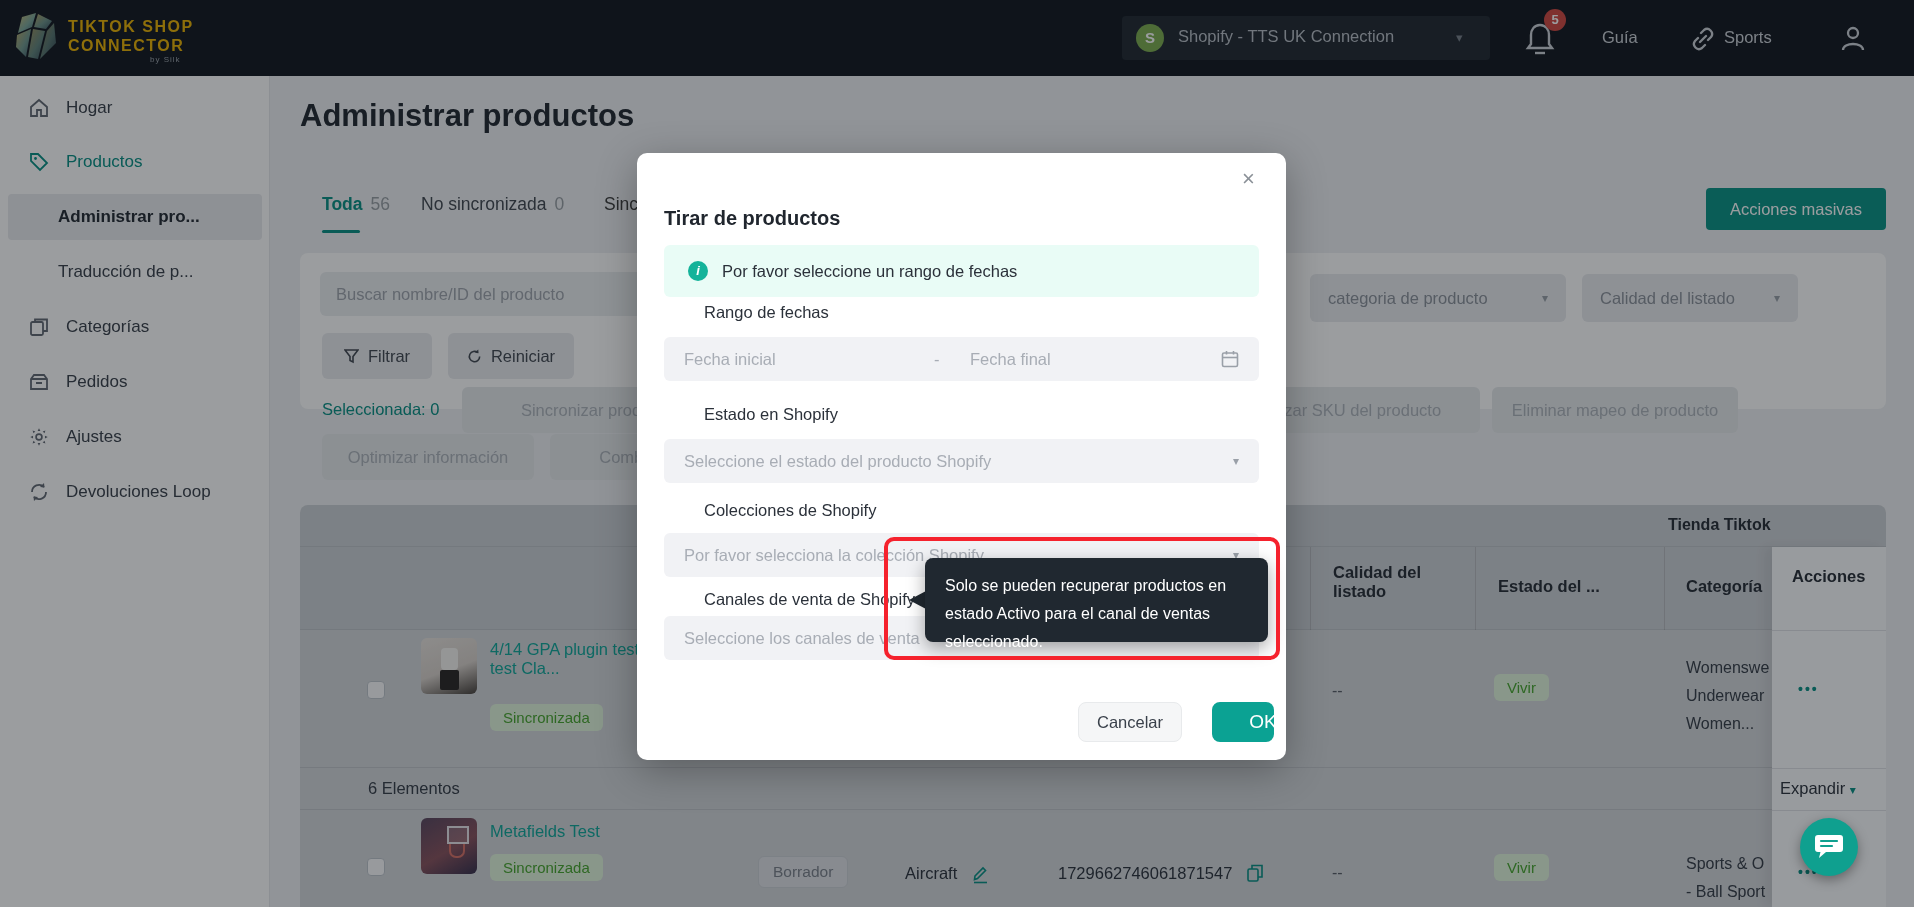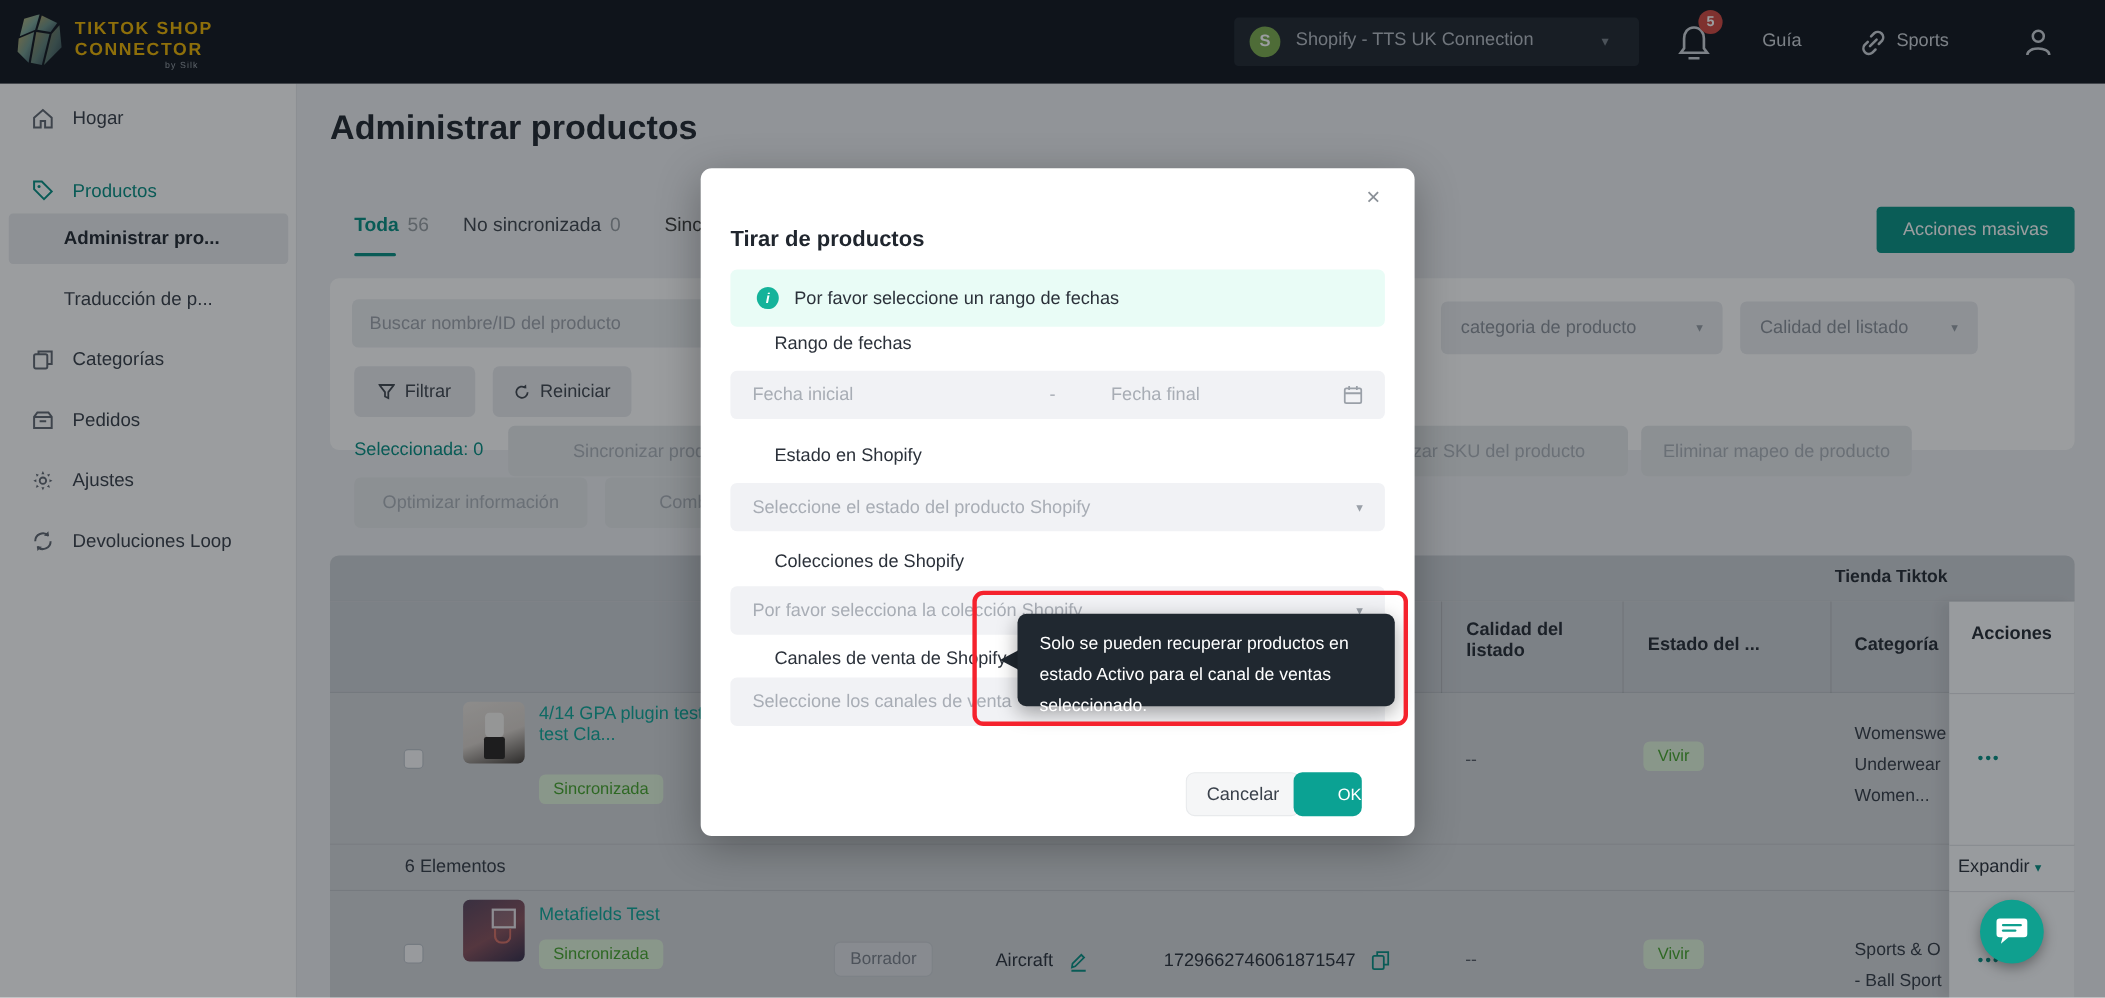--- a/index.html
+++ b/index.html
@@ -22,21 +22,21 @@
     color:#fff; font-size:13px; font-weight:bold; text-align:center; line-height:22px; padding:0 4px; z-index:12; }
 
   
   .sidebar { left:0; top:76px; width:270px; height:831px; background:#ffffff; border-right:1px solid #e6e8eb; }
   .side-item { left:0; width:270px; height:44px; display:flex; align-items:center; gap:16px; padding-left:28px;
     color:#3d444e; font-size:17px; cursor:pointer; }
   .side-item svg { flex:0 0 auto; }
   .side-sel { left:8px; width:254px; height:46px; background:#e9ebee; border-radius:4px; display:flex; align-items:center;
     padding-left:50px; color:#272d36; font-weight:bold; font-size:17px; cursor:pointer; }
   .side-sub { padding-left:58px; }
-  .teal { color:#0c9186;align-items:flex-end; }
+  .teal { color:#0c9186; }
 
   
   .main-bg { left:270px; top:76px; width:1644px; height:831px; background:#eff1f3; }
   .page-title { left:300px; top:98px; font-size:31px; font-weight:bold; color:#262c35; }
   .tab { font-size:17.5px; cursor:pointer; }
   .tab-count { color:#9aa0a6; margin-left:8px; font-weight:normal; }
   .tab-underline { left:322px; top:230px; width:38px; height:3px; background:#0c9186; border-radius:2px; }
   .btn-primary { background:#0e9488; color:#fff; border-radius:4px; text-align:center; font-size:16.5px; cursor:pointer; }
   .card { background:#fff; border-radius:8px; }
   .input-gray { background:#eceef1; border-radius:6px; color:#a0a6ae; font-size:16.5px; display:flex; align-items:center;
@@ -73,34 +73,34 @@
     box-shadow:0 10px 40px rgba(0,0,0,0.3); }
   .modal-title { left:27px; top:17px; font-size:20px; font-weight:bold; color:#20262e;margin-top:37px; }
   .modal-close { left:605px; top:13px; font-size:22px; color:#8a9097; cursor:pointer; }
   .banner { left:27px; top:92px; width:595px; height:52px; background:#e9fcf6; border-radius:6px; display:flex;
     align-items:center; gap:14px; padding-left:24px; }
   .info-dot { width:20px; height:20px; border-radius:50%; background:#14b39a; color:#fff; font-size:13px; font-weight:bold;
     text-align:center; line-height:20px; font-style:italic; }
   .banner-text { color:#2b313a; font-size:16.5px; }
   .field-label { left:27px; font-size:16.5px; color:#2b313a;margin-left:40px; }
   .field-box { left:27px; width:595px; height:44px; background:#f1f2f5; border-radius:6px; display:flex; align-items:center;
-    color:#a8adb5; font-size:16.5px; padding:0 20px; cursor:pointer;gap:20px; }
+    color:#a8adb5; font-size:16.5px; padding:0 20px; cursor:pointer; }
   .chev { color:#9aa0a8; font-size:12px; }
   .q-icon { display:inline-flex; width:18px; height:18px; border:1.5px solid #565d66; border-radius:50%; color:#464d56;
     font-size:12px; align-items:center; justify-content:center; margin-left:8px; font-weight:bold; }
   .tooltip { left:925px; top:558px; width:343px; height:84px; background:#202830; border-radius:8px; z-index:50;
     color:#fff; font-size:16px; line-height:28px; padding:14px 0 0 20px; box-shadow:0 6px 18px rgba(0,0,0,0.35); }
   .tooltip-arrow { left:909px; top:591px; width:0; height:0; border-top:9px solid transparent; border-bottom:9px solid transparent;
     border-right:17px solid #202830; z-index:50; }
   .redbox { left:884px; top:537px; width:396px; height:123px; border:4px solid #f5222d; border-radius:10px; z-index:55;
     pointer-events:none; }
   .btn-cancel { left:441px; top:549px; width:104px; height:40px; background:#f5f6f7; border:1px solid #e8eaec;
     border-radius:8px; color:#3a414b; font-size:16.5px; display:flex; align-items:center; justify-content:center; cursor:pointer; }
-  .btn-ok { left:539px; top:549px; width:62px; height:40px; background:#0ba293; border-radius:8px; color:#fff;
-    font-size:15px; display:flex; align-items:center; justify-content:center; cursor:pointer;padding-left:40px; }
+  .btn-ok { left:575px; top:549px; width:62px; height:40px; background:#0ba293; border-radius:8px; color:#fff;
+    font-size:19px; display:flex; align-items:center; justify-content:center; cursor:pointer;padding-left:40px; }
 
   .chat-fab { left:1800px; top:818px; width:58px; height:58px; border-radius:50%; background:#0fa08f; z-index:60;
     display:flex; align-items:center; justify-content:center; box-shadow:0 4px 12px rgba(0,0,0,0.35); cursor:pointer; }
 </style>
 </head>
 <body>
 
 <div id="stage">
 
   <div class="abs topbar">

